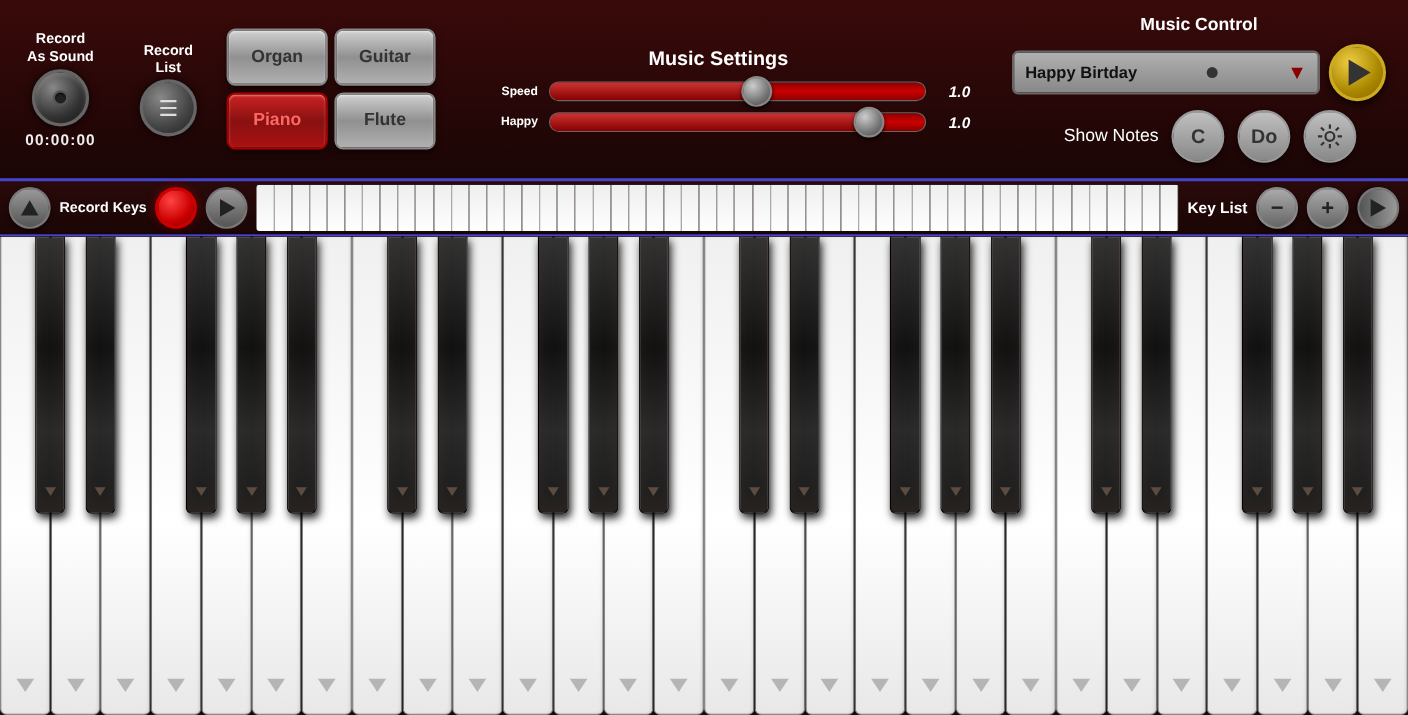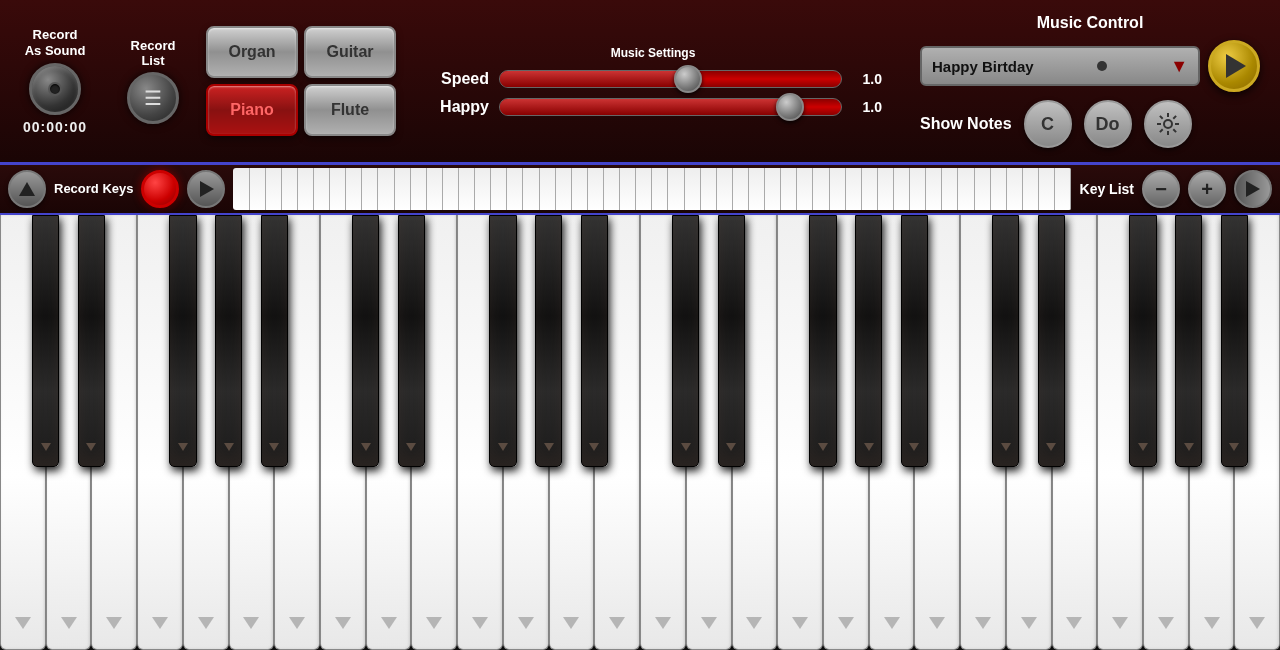--- a/index.html
+++ b/index.html
@@ -125,32 +125,32 @@
     
     .music-settings-section {
       flex: 1;
       display: flex;
       flex-direction: column;
       align-items: center;
       padding: 8px 20px;
       gap: 10px;
     }
     .settings-title {
-      font-size: 12px;
+      font-size: 18px;
       font-weight: bold;
       color: #fff;
     }
     .slider-row {
       display: flex;
       align-items: center;
       gap: 10px;
       width: 100%;
     }
     .slider-label {
-      font-size: 16px;
+      font-size: 11px;
       font-weight: bold;
       color: #fff;
       width: 65px;
       text-align: right;
     }
     .slider-track {
       flex: 1;
       height: 18px;
       background: linear-gradient(180deg, #8b0000 0%, #cc0000 50%, #8b0000 100%);
       border-radius: 9px;
@@ -173,20 +173,21 @@
       transform: translateY(-50%);
       cursor: pointer;
       box-shadow: 0 2px 4px rgba(0,0,0,0.8);
     }
     .slider-value {
       font-size: 14px;
       font-weight: bold;
       color: #fff;
       width: 30px;
       text-align: right;
+      font-style: italic;
     }
 
     
     .music-control-section {
       width: 360px;
       display: flex;
       flex-direction: column;
       gap: 8px;
       padding: 8px 10px;
     }
@@ -240,21 +241,22 @@
       border-left: 20px solid #333;
       margin-left: 4px;
     }
     .notes-row {
       display: flex;
       align-items: center;
       gap: 12px;
     }
     .show-notes-label {
       font-size: 16px;
-      font-weight: bold;
+      font-weight: normal;
+      margin-left: 47px;
     }
     .note-btn {
       width: 48px;
       height: 48px;
       border-radius: 50%;
       background: linear-gradient(180deg, #c0c0c0, #888);
       border: 2px solid #999;
       display: flex;
       align-items: center;
       justify-content: center;

